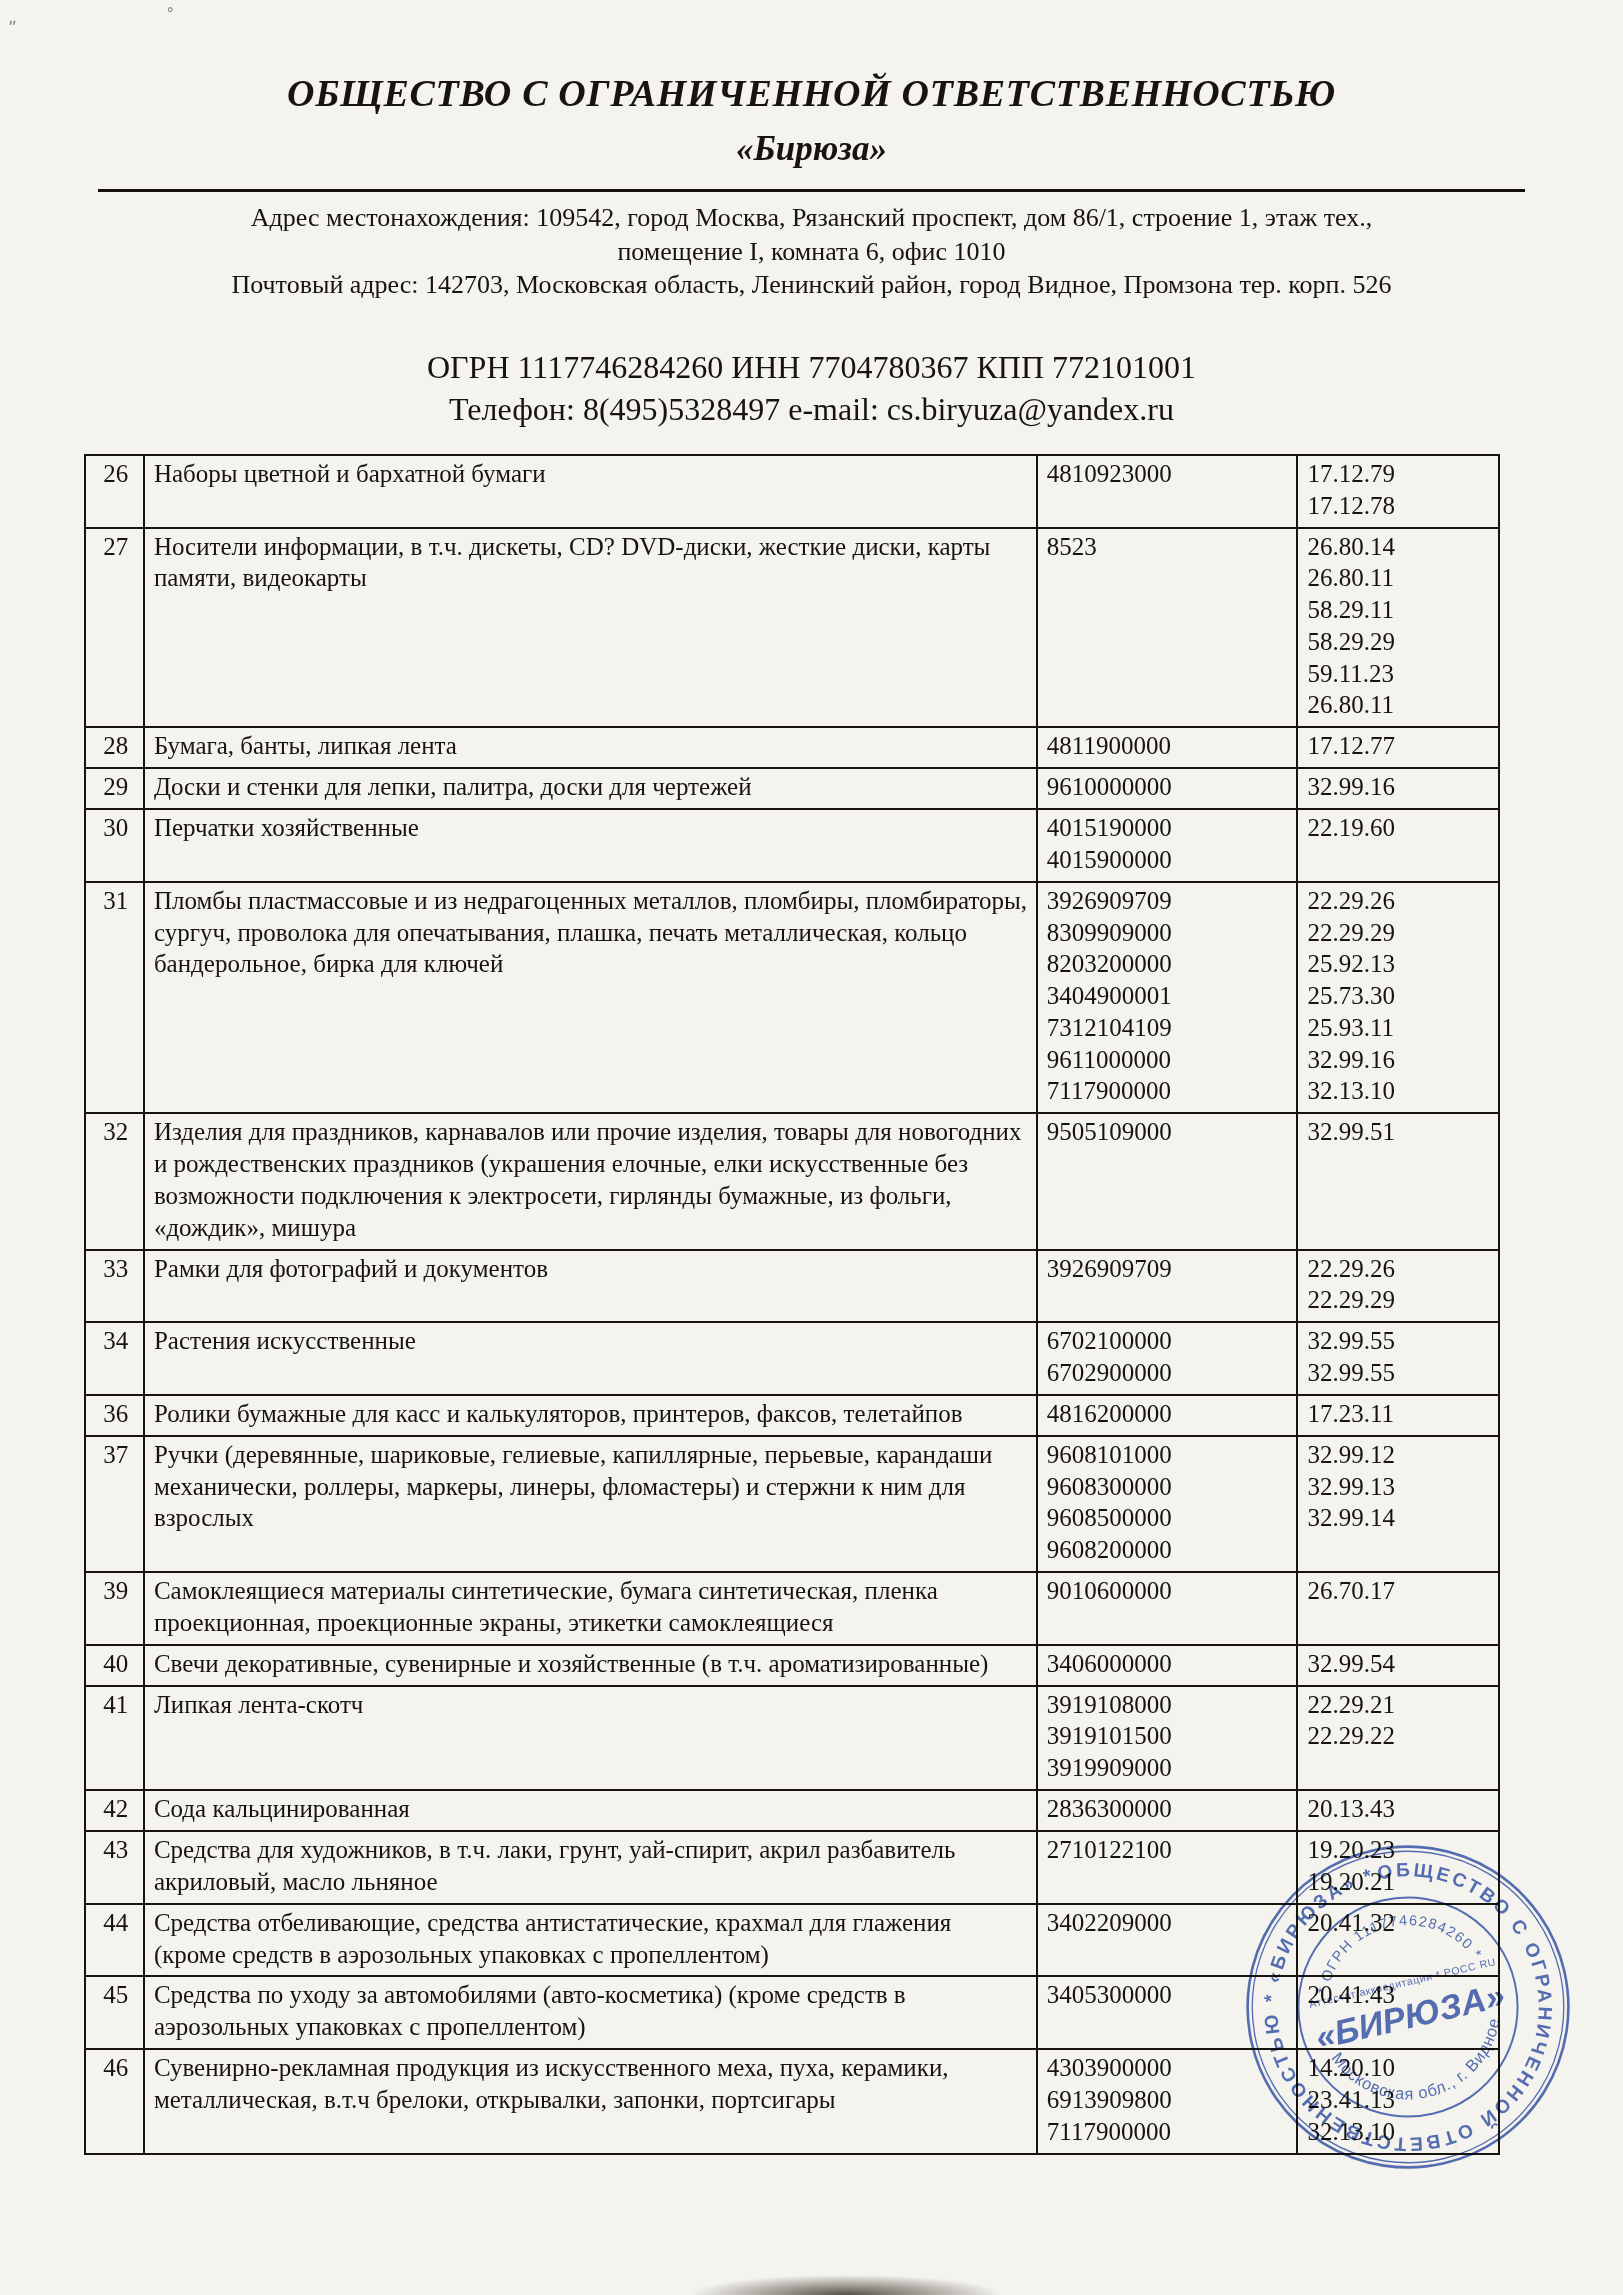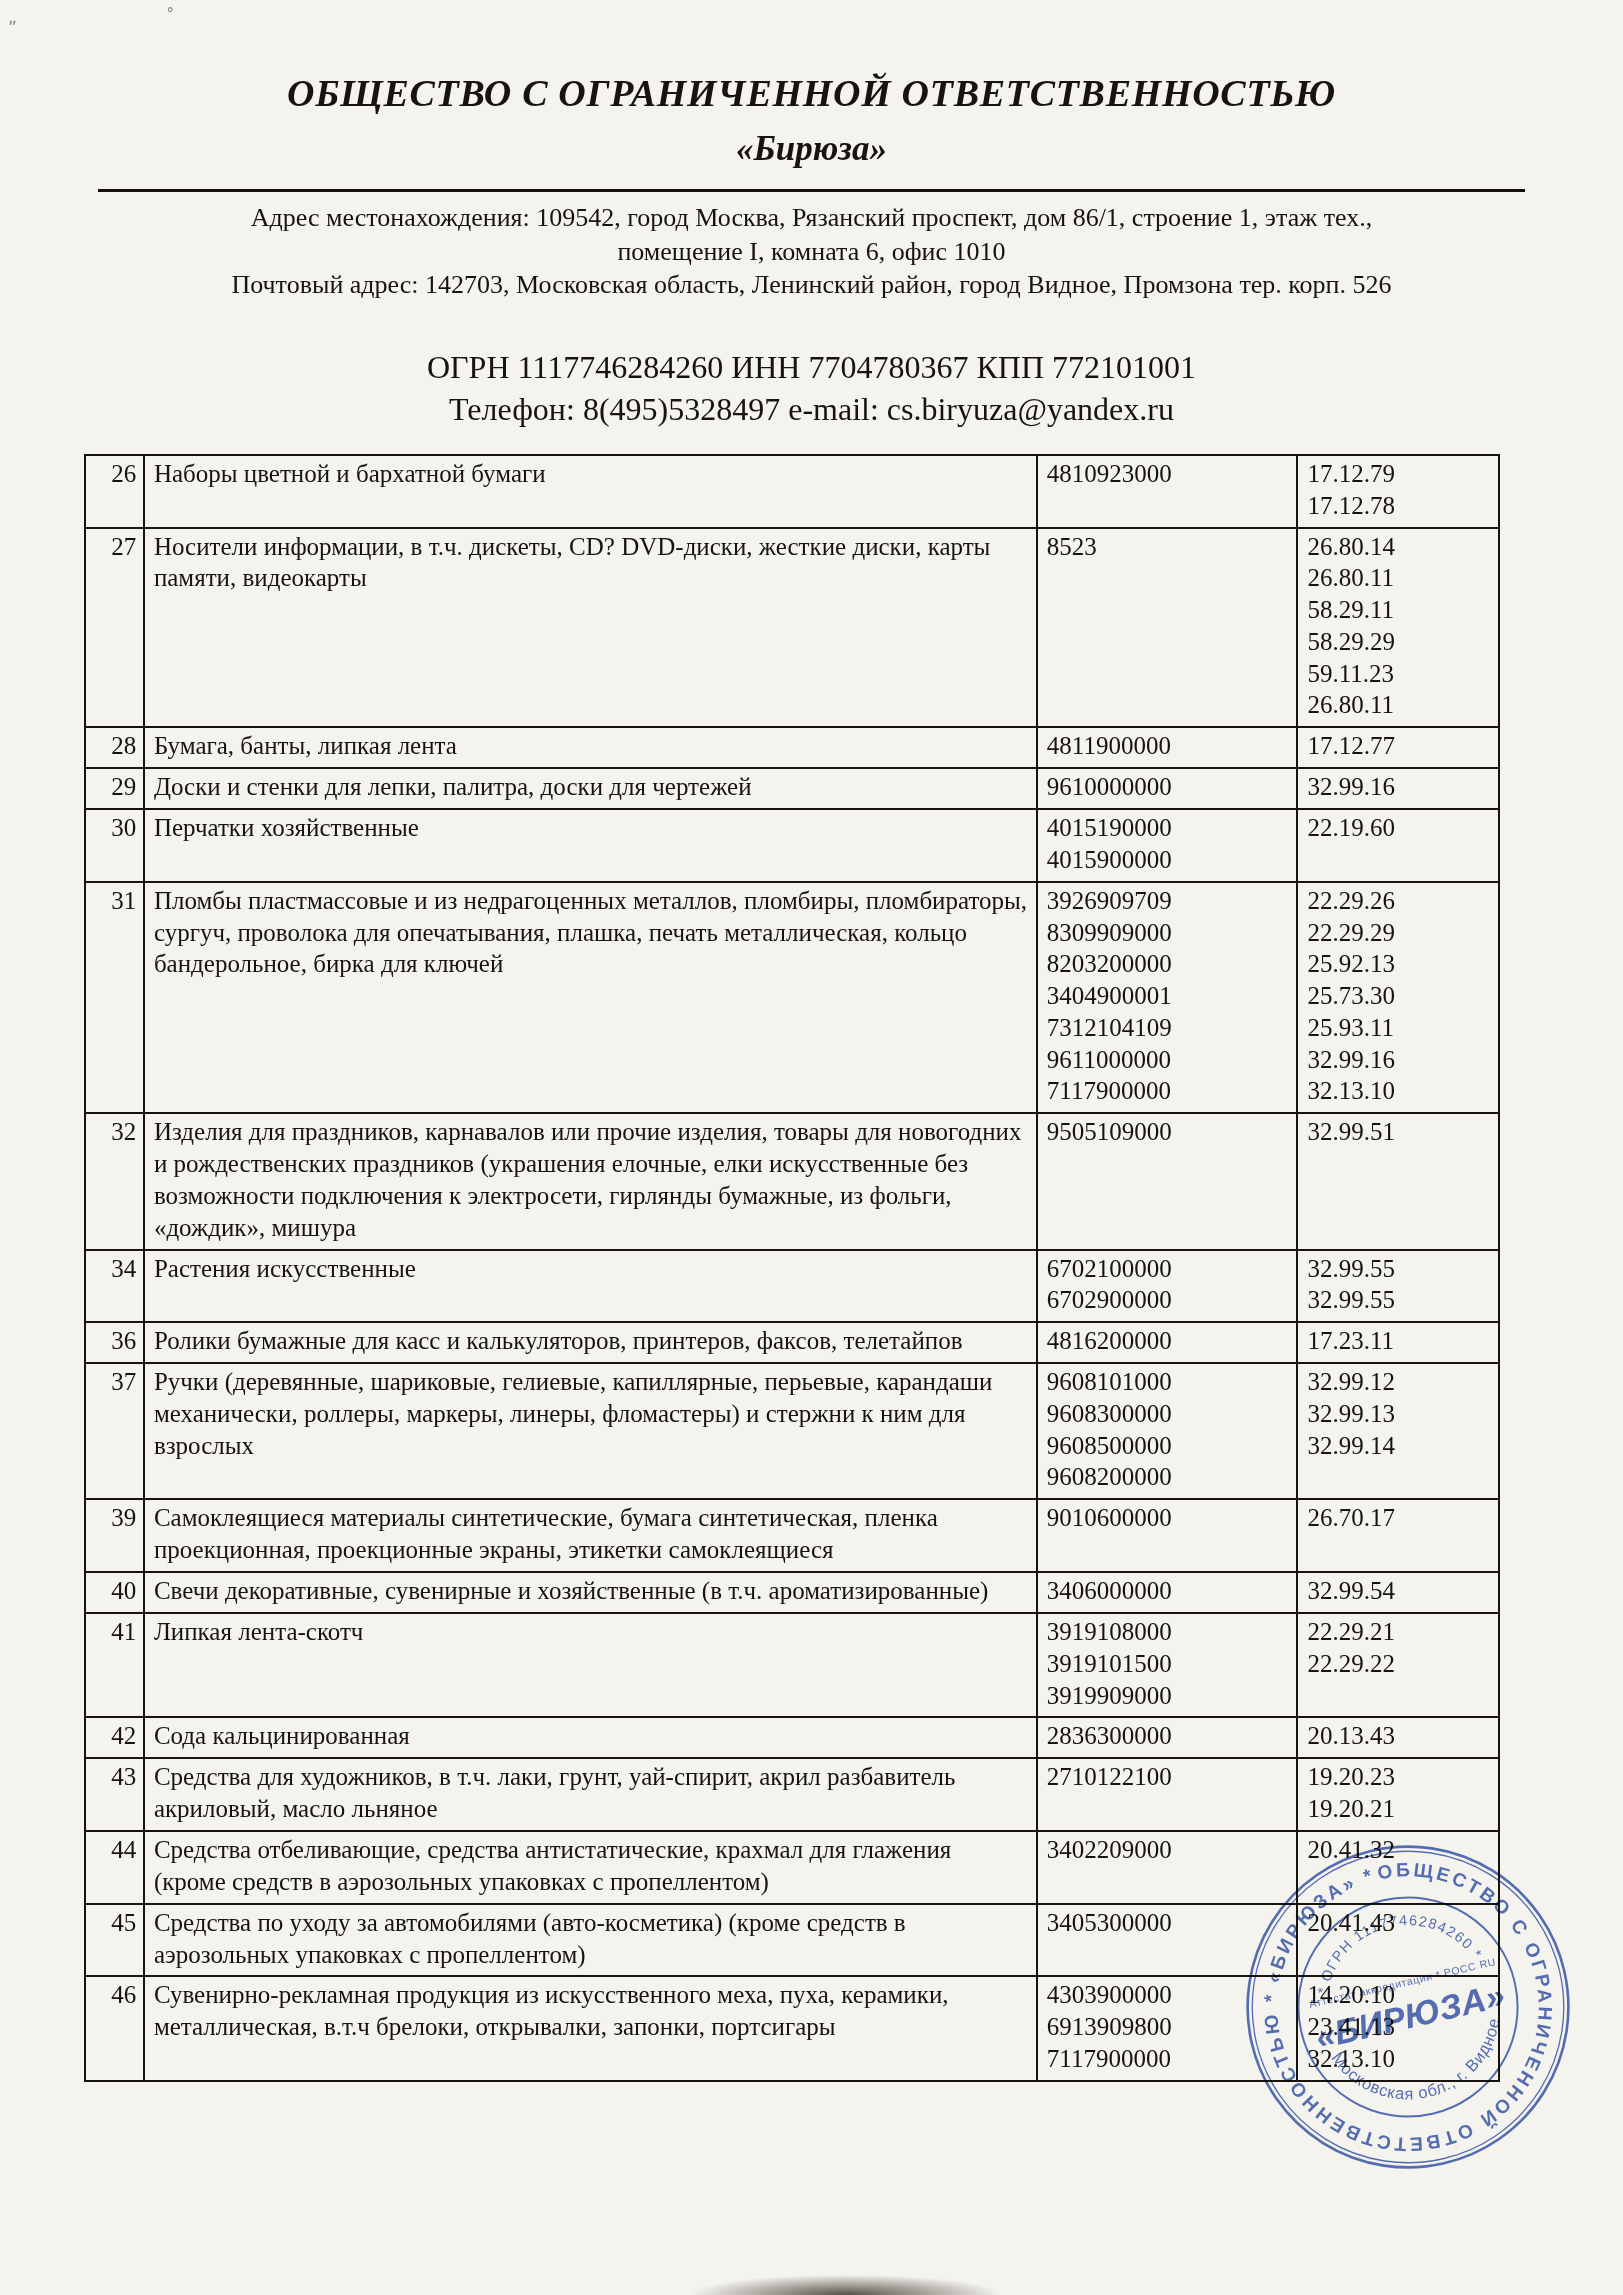--- a/index.html
+++ b/index.html
@@ -23,21 +23,21 @@
   .title1 { font-size: 38px; font-weight: bold; font-style: italic; letter-spacing: 0.7px; }
   .title2 { font-size: 35px; font-weight: bold; font-style: italic; margin-top: 14.4px; }
   .rule { height: 3.3px; background: #14110c; margin: 19.6px 98px 9.2px 98px; }
   .addr { font-size: 26px; line-height: 1.28; }
   .contact { margin-top: 46px; font-size: 32px; line-height: 1.3; text-align: center; }
 
   
   .tablewrap { margin: 23.6px 123px 0 84px; }
   table.ptable { border-collapse: collapse; width: 100%; font-size: 25px; table-layout: fixed; }
   table.ptable td { border: 2px solid #17130d; vertical-align: top; line-height: 1.27; padding: 2px 6.5px 5.2px 9.2px; }
-  td.num  { width: 41px; text-align: right; padding-left: 2.6px; padding-right: 2.6px; }
+  td.num  { width: 41px; text-align: center; padding-left: 2.6px; padding-right: 2.6px; }
   td.desc { width: auto; }
   td.code { width: 243px; }
   td.okpd { width: 184px; padding-left: 11.8px; }
 
   
   .stamp {
     position: absolute; left: 1243px; top: 1842px; width: 330px; height: 330px;
     transform: rotate(-13deg);
     opacity: .8;
     mix-blend-mode: multiply;
@@ -162,20 +162,31 @@
       <td class="num">32</td>
       <td class="desc">Изделия для праздников, карнавалов или прочие изделия, товары для новогодних и рождественских праздников (украшения елочные, елки искусственные без возможности подключения к электросети, гирлянды бумажные, из фольги, «дождик», мишура</td>
       <td class="code">
               <div>9505109000</div>
             </td>
       <td class="okpd">
               <div>32.99.51</div>
             </td>
     </tr>
 
+    <tr>
+      <td class="num">33</td>
+      <td class="desc">Рамки для фотографий и документов</td>
+      <td class="code">
+              <div>3926909709</div>
+            </td>
+      <td class="okpd">
+              <div>22.29.26</div>
+              <div>22.29.29</div>
+            </td>
+    </tr>
 
     <tr>
       <td class="num">34</td>
       <td class="desc">Растения искусственные</td>
       <td class="code">
               <div>6702100000</div>
               <div>6702900000</div>
             </td>
       <td class="okpd">
               <div>32.99.55</div>

